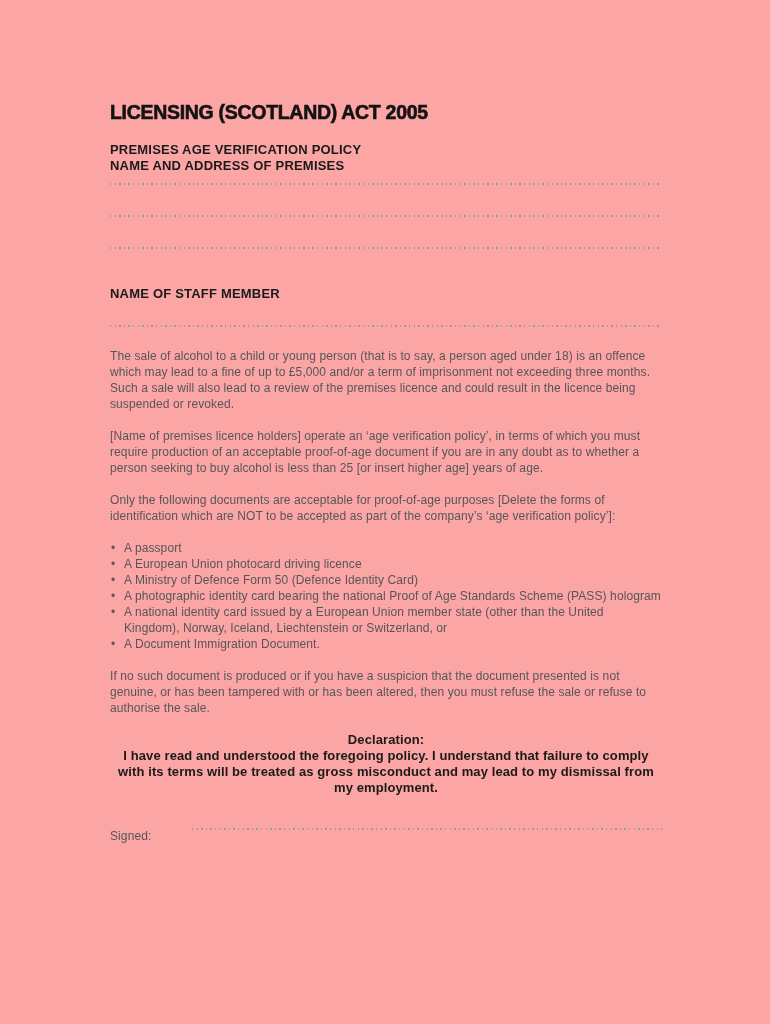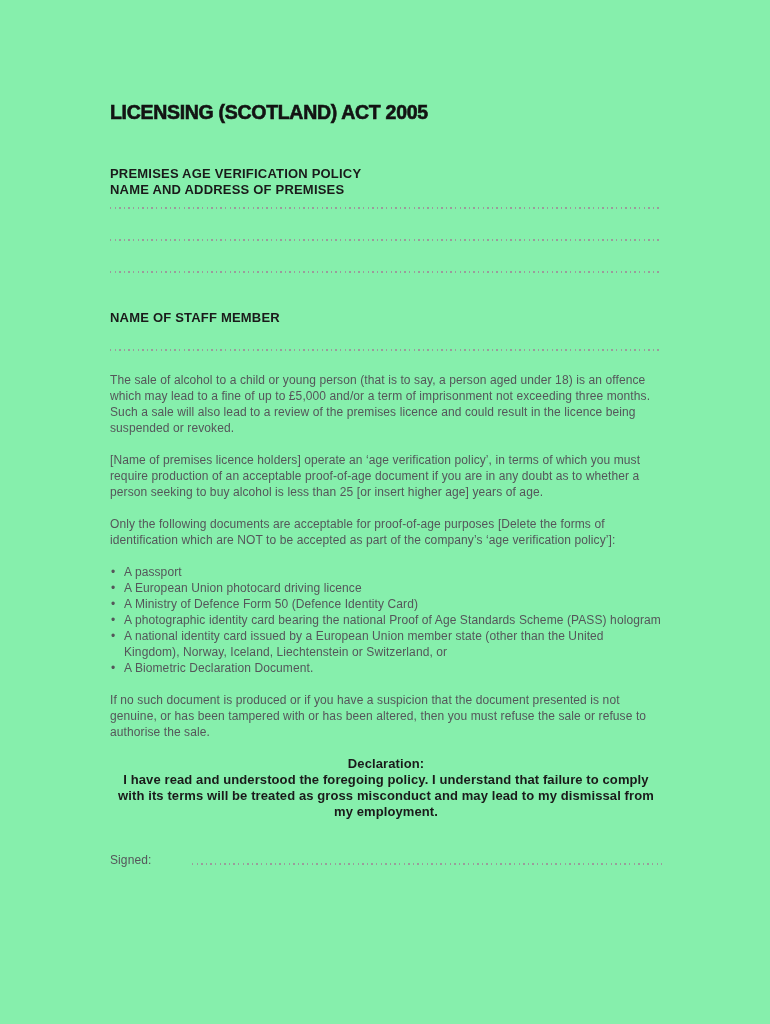--- a/index.html
+++ b/index.html
@@ -4,21 +4,21 @@
 <style>
   html, body {
     margin: 0;
     padding: 0;
     background: #ffffff;
   }
   .page {
     position: relative;
     width: 770px;
     height: 1024px;
-    background: #86efac;
+    background: #fca5a5;
     overflow: hidden;
     font-family: "Liberation Sans", sans-serif;
     text-decoration: underline;
   }
   .content {
     position: absolute;
     left: 110px;
     top: 0;
     width: 552px;
     padding-top: 104px;
@@ -30,21 +30,21 @@
     font-size: 19.5px;
     line-height: 16px;
     font-weight: 700;
     letter-spacing: -0.3px;
     color: #131313;
     -webkit-text-stroke: 0.6px #131313;
   }
   .doc-title .t-line { display: block; }
   
   .subhead {
-    margin-top: 46px;
+    margin-top: 22px;
     font-size: 13px;
     line-height: 16px;
     font-weight: 700;
     letter-spacing: 0.2px;
     color: #1a1a1a;
   }
   .subhead .s-line { display: block; }
   .staff-head { margin-top: 37px; }
   
   .dotted-line {
@@ -86,21 +86,20 @@
     line-height: 16px;
     font-weight: 700;
     color: #1a1a1a;
     letter-spacing: 0.1px;
     text-align: center;
   }
   .declaration .decl-label { display: block; }
   
   .sig-row {
     display: flex;
-    align-items: flex-end;
     margin-top: 32px;
     gap: 34px;
   }
   .sig-row.date-row { margin-top: 16px; }
   .sig-fill {
     flex: 1;
     height: 2px;
     margin-left: 7px;
     margin-bottom: 3px;
     background: repeating-linear-gradient(90deg, #9b9b9b 0 1.4px, transparent 1.4px 4.6px);
@@ -136,21 +135,21 @@
     <p class="body-text">[Name of premises licence holders] operate an ‘age verification policy’, in terms of which you must require production of an acceptable proof-of-age document if you are in any doubt as to whether a person seeking to buy alcohol is less than 25 [or insert higher age] years of age.</p>
 
     <p class="body-text">Only the following documents are acceptable for proof-of-age purposes [Delete the forms of identification which are NOT to be accepted as part of the company’s ‘age verification policy’]:</p>
 
     <ul class="doc-list body-text">
       <li>A passport</li>
       <li>A European Union photocard driving licence</li>
       <li>A Ministry of Defence Form 50 (Defence Identity Card)</li>
       <li>A photographic identity card bearing the national Proof of Age Standards Scheme (PASS) hologram</li>
       <li>A national identity card issued by a European Union member state (other than the United Kingdom), Norway, Iceland, Liechtenstein or Switzerland, or</li>
-      <li>A Biometric Declaration Document.</li>
+      <li>A Document Immigration Document.</li>
     </ul>
 
     <p class="body-text">If no such document is produced or if you have a suspicion that the document presented is not genuine, or has been tampered with or has been altered, then you must refuse the sale or refuse to authorise the sale.</p>
 
     <div class="declaration">
       <span class="decl-label">Declaration:</span>
       <span class="decl-text">I have read and understood the foregoing policy. I understand that failure to comply with its terms will be treated as gross misconduct and may lead to my dismissal from my employment.</span>
     </div>
 
     <div class="sig-row">

